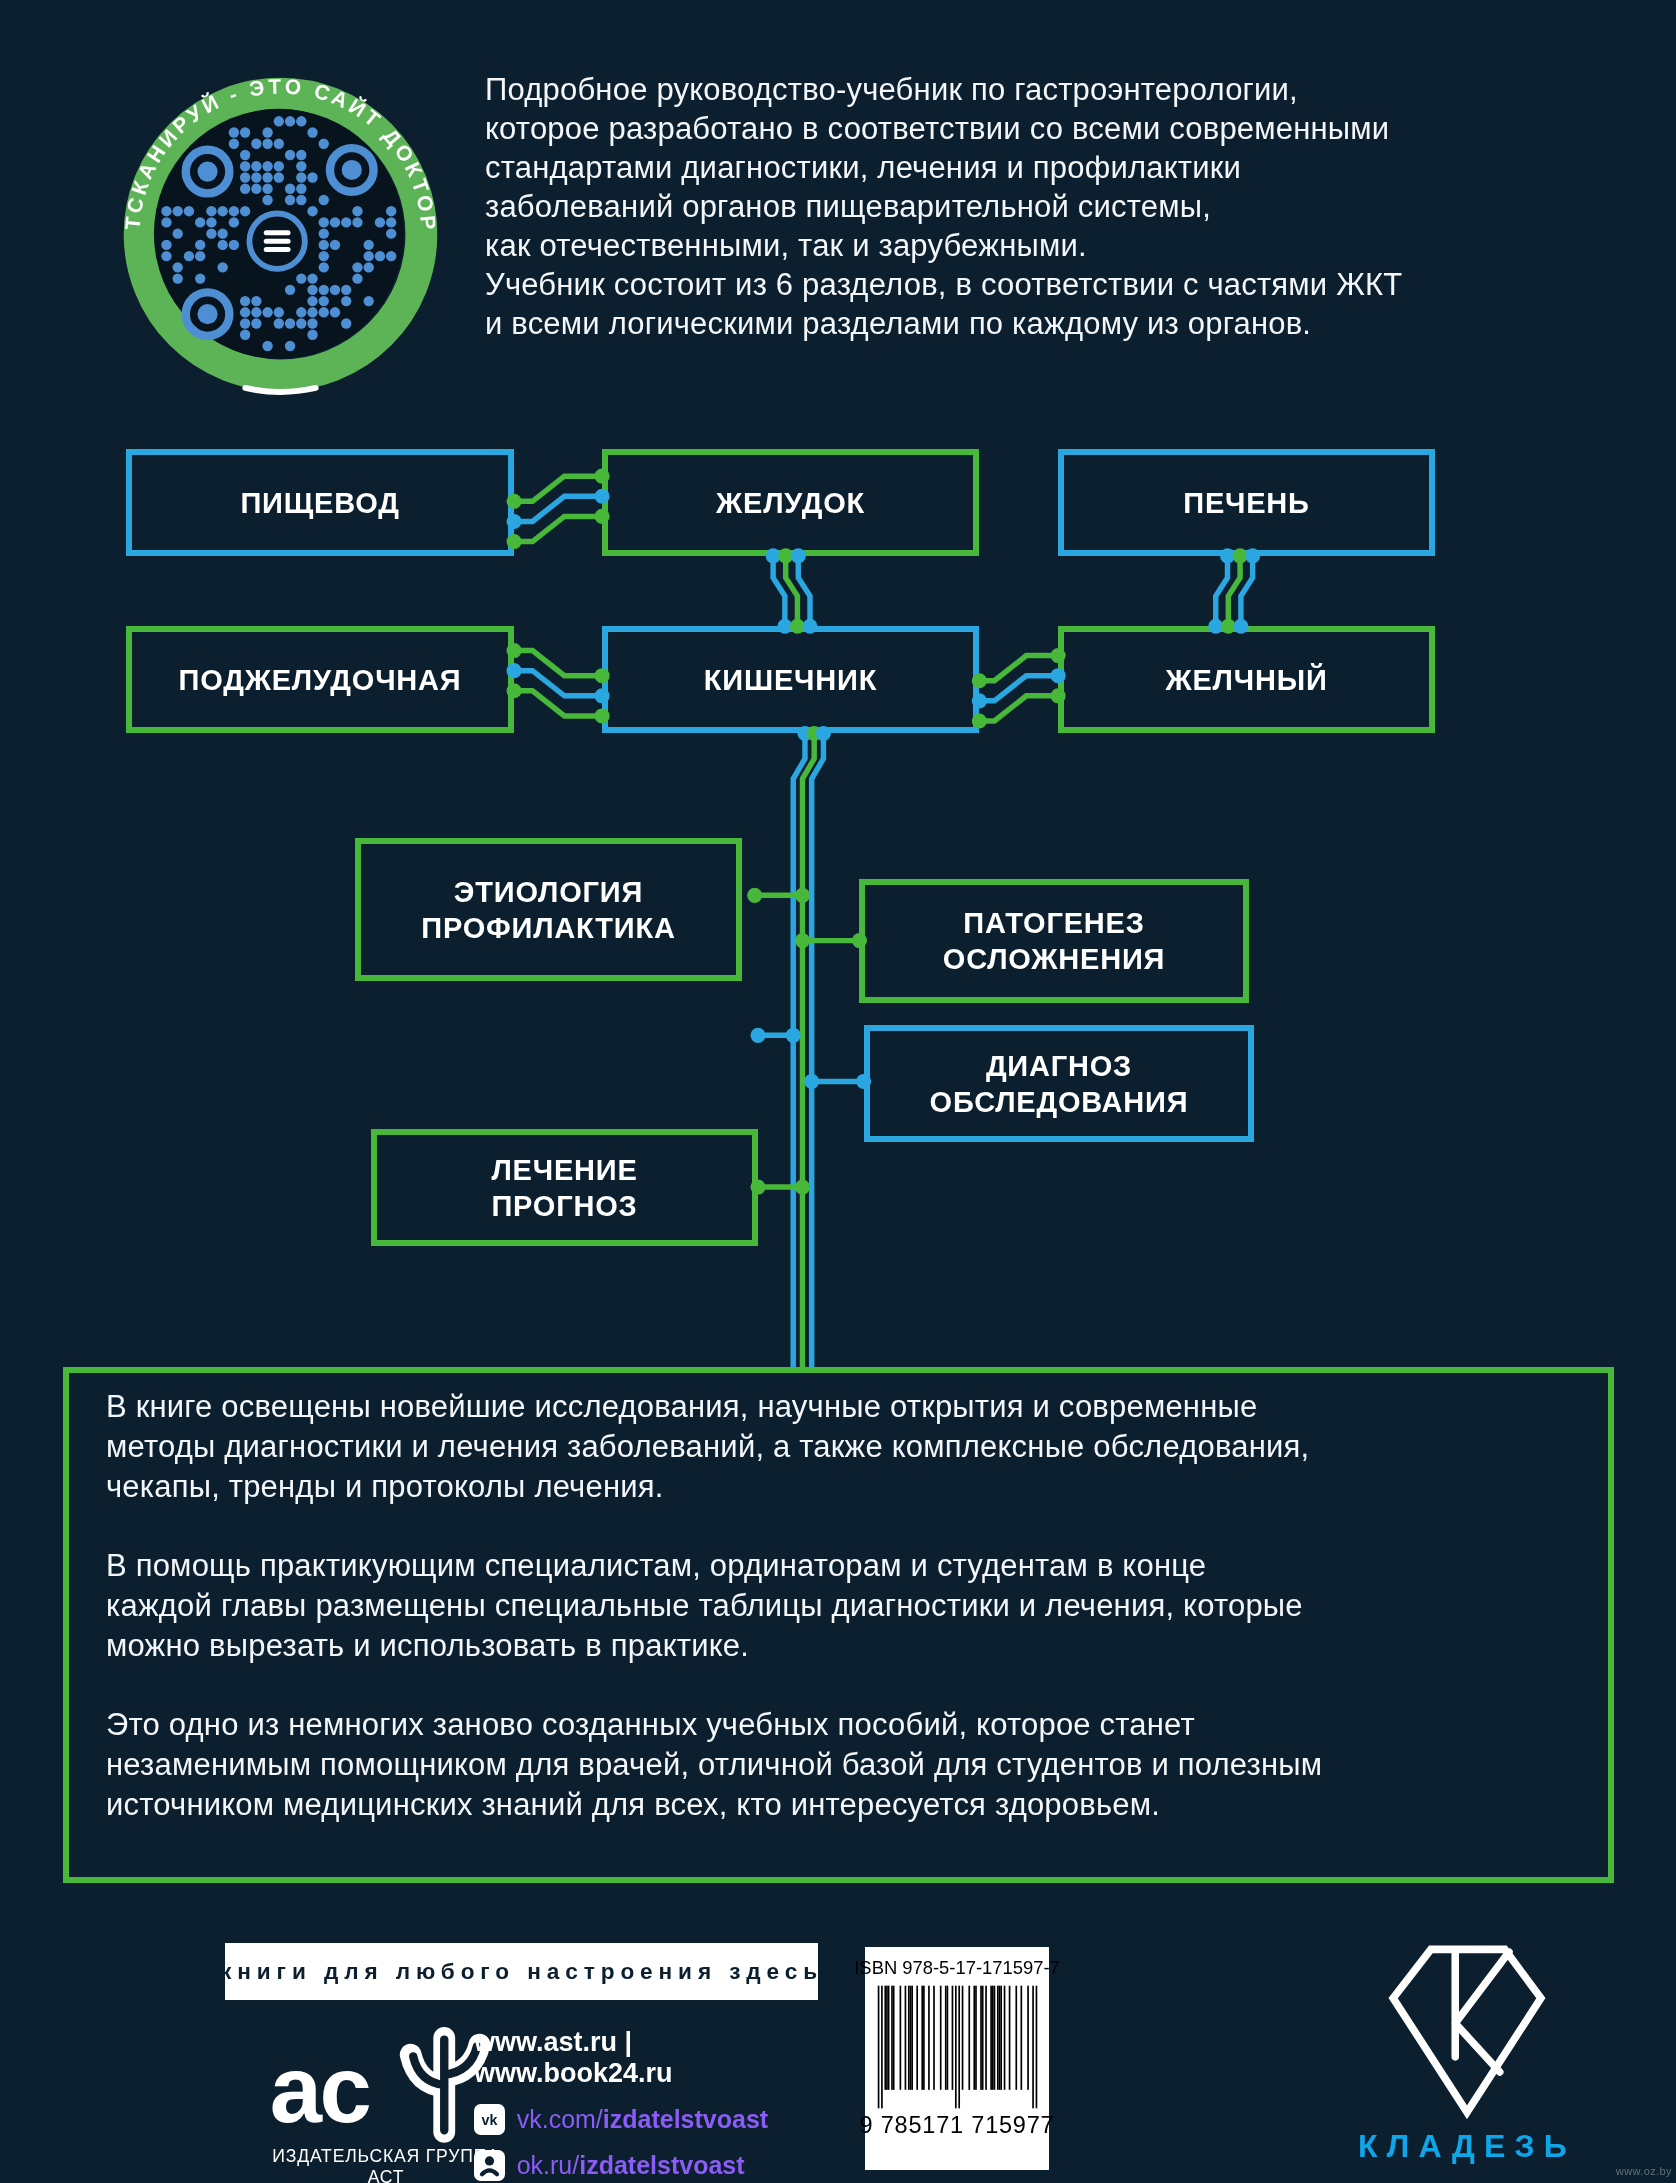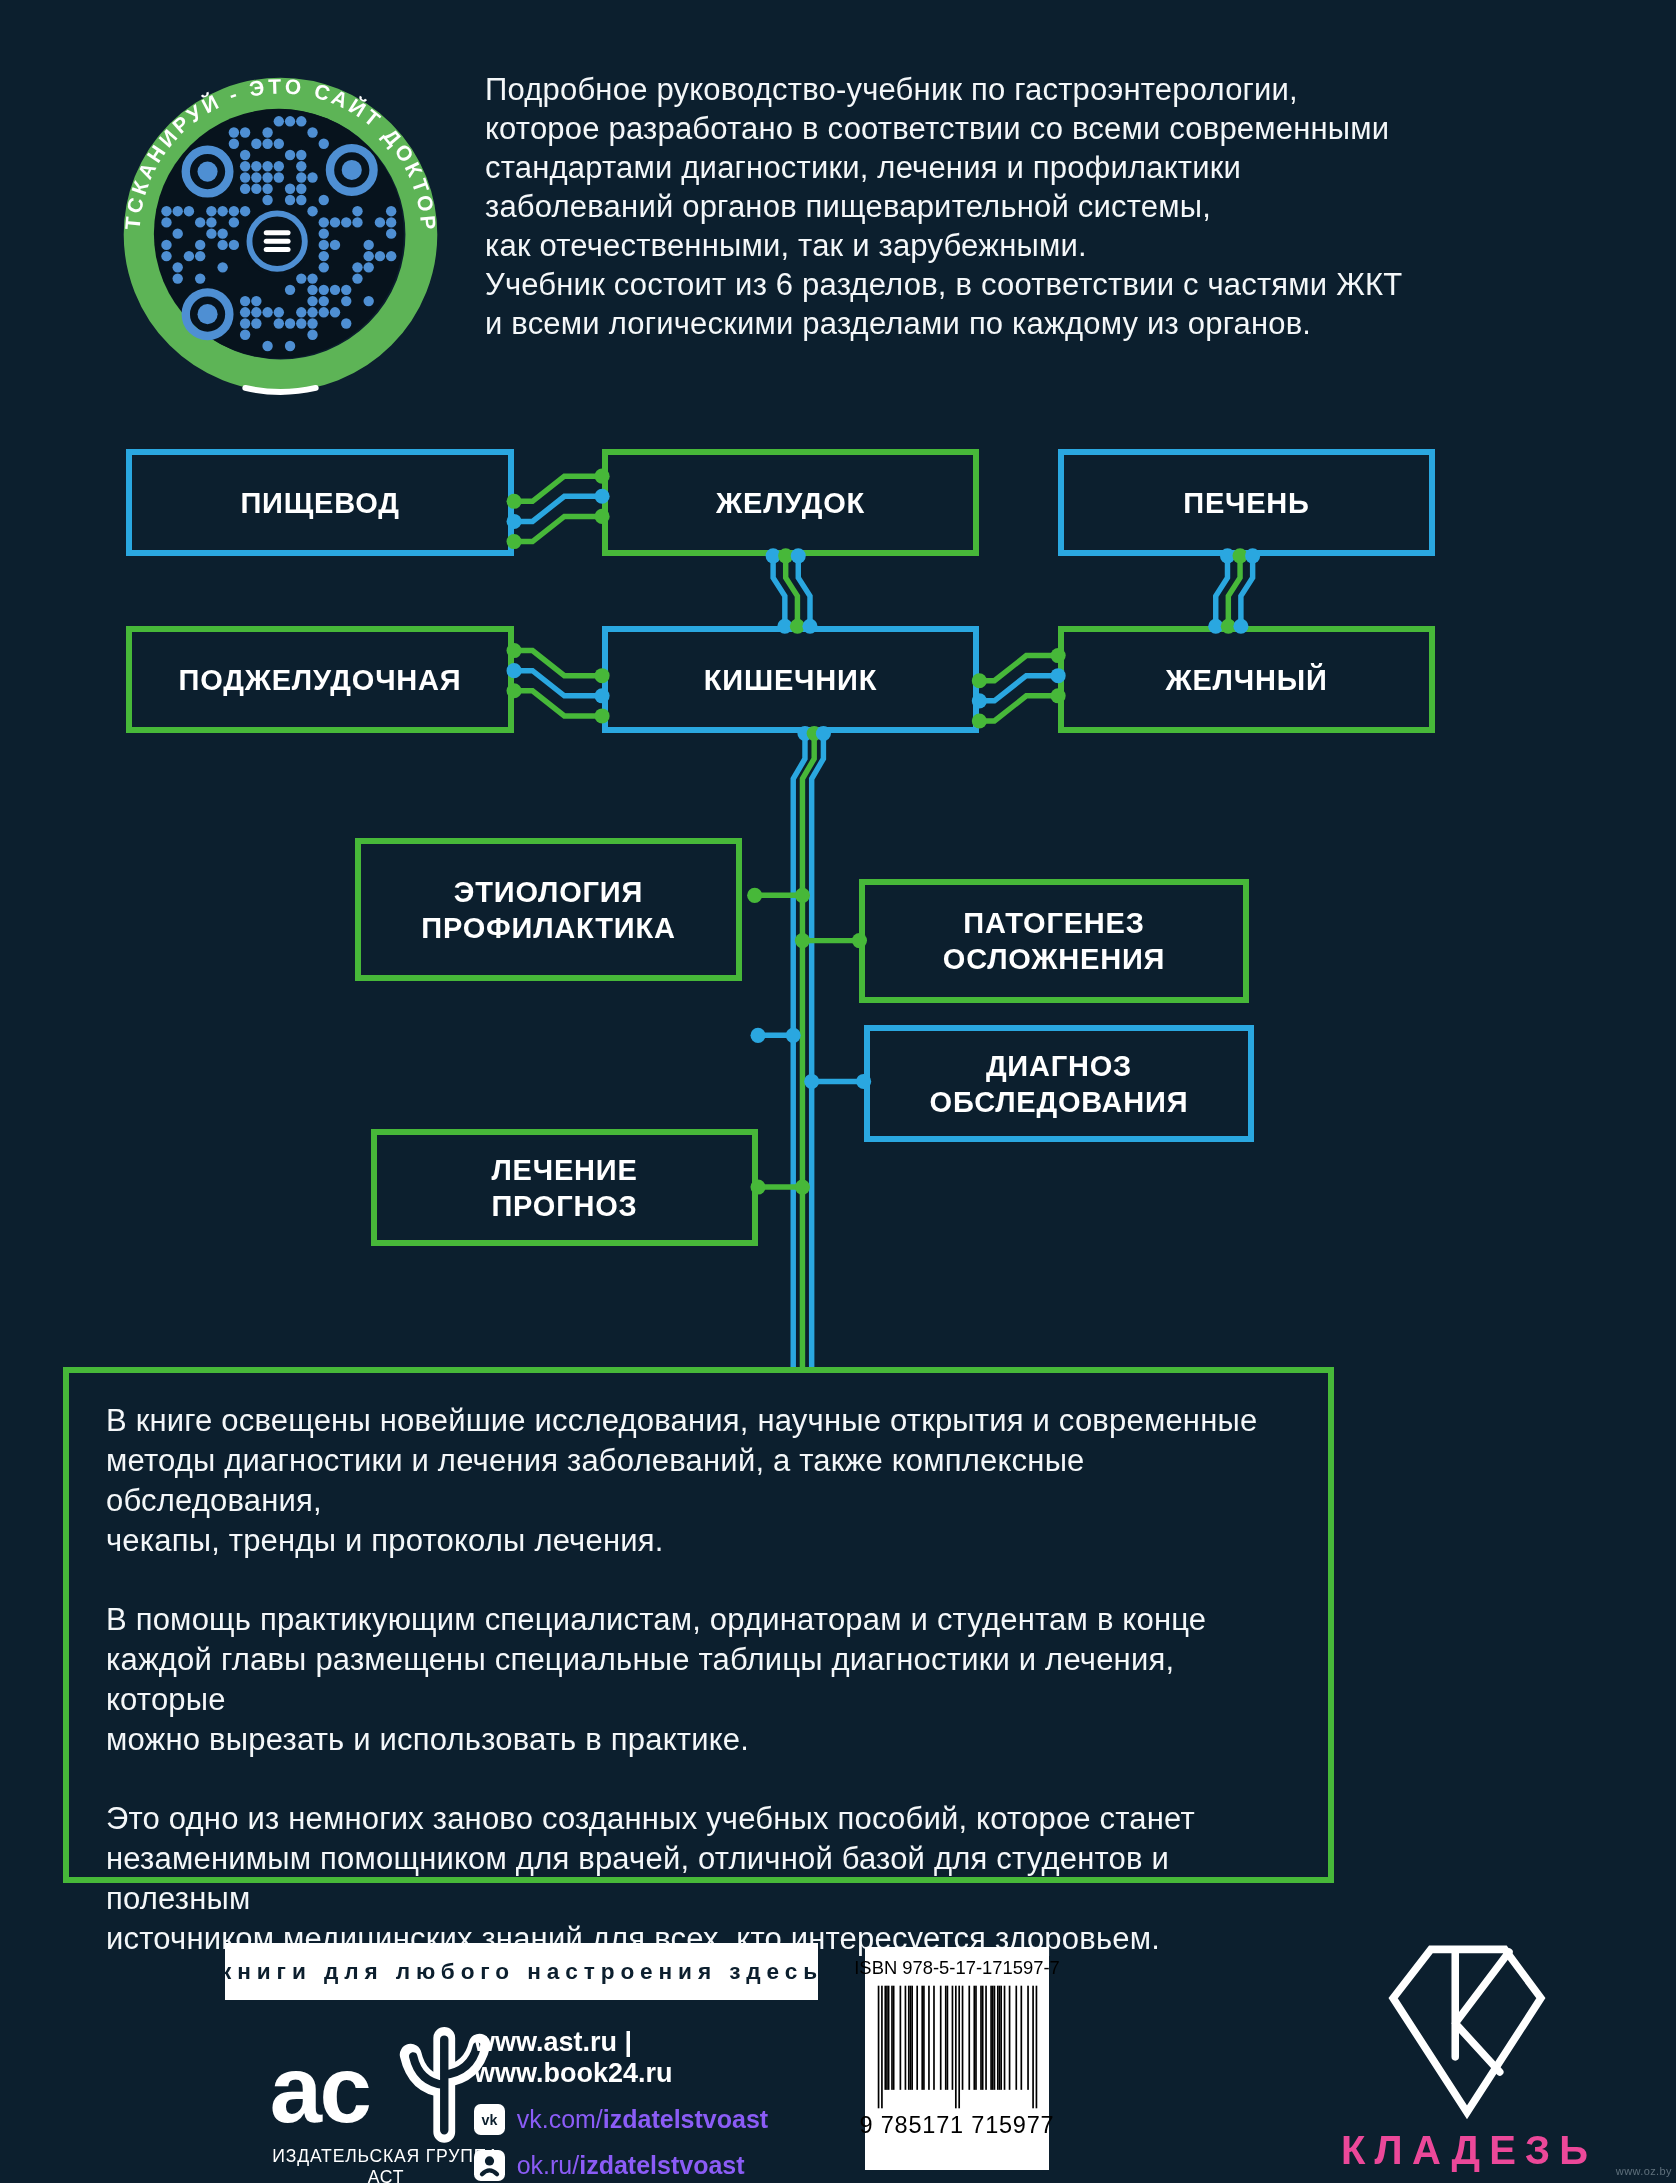--- a/index.html
+++ b/index.html
@@ -43,22 +43,22 @@
   #box-clinical    {left:371px; top:975px;width:387px;height:121px;}
   #box-diagnosis   {left:864px;top:1025px;width:390px;height:117px;}
   #box-treatment   {left:371px; top:1129px;width:387px;height:117px;}
   
   #wires{position:absolute;left:0;top:0;width:1677px;height:2183px;pointer-events:none;}
   #wires path{fill:none;stroke-width:6.5px;}
   #wires .w-blue{stroke:var(--blue);}  #wires .w-green{stroke:var(--green);}
   #wires .d-blue{fill:var(--blue);}    #wires .d-green{fill:var(--green);}
   
   #summary{
-    position:absolute;left:63px;top:1367px;width:1271px;height:516px;
-    box-sizing:border-box;border:6.7px solid var(--green);padding:28px 37px;
+    position:absolute;left:63px;top:1367px;width:1551px;height:516px;
+    box-sizing:border-box;border:6.7px solid var(--green);padding:14px 37px;
   }
   #summary p{
     margin:0 0 39px 0;font-size:31px;line-height:40px;font-weight:400;
     color:#f4f7f9;white-space:pre-line;letter-spacing:0.2px;
   }
   #summary p:last-child{margin-bottom:0;}
   
   #tagline-bar{
     position:absolute;left:225px;top:1943px;width:593px;height:57px;background:#ffffff;
     display:flex;align-items:center;justify-content:center;
@@ -82,21 +82,21 @@
   #isbn-box{
     position:absolute;left:865px;top:1947px;width:184px;height:223px;background:#ffffff;
     display:flex;flex-direction:column;align-items:center;
   }
   #isbn-label{color:#000;font-size:18.4px;margin-top:10px;letter-spacing:0;white-space:nowrap;}
   #barcode{margin-top:5px;}
   #isbn-digits{color:#000;font-size:23.5px;letter-spacing:0.8px;margin-top:1.7px;white-space:nowrap;}
   #kladez-logo{position:absolute;left:1383px;top:1941px;width:168px;height:178px;}
   #kladez-caption{
     position:absolute;left:1341px;top:2128px;width:252px;text-align:center;
-    font-size:40px;font-weight:700;letter-spacing:9.2px;color:#ec4899;white-space:nowrap;
+    font-size:32px;font-weight:700;letter-spacing:9.2px;color:#0ea5e9;white-space:nowrap;
   }
   #watermark{
     position:absolute;right:5px;top:2165px;font-size:11px;color:#5f707c;letter-spacing:0.4px;
   }
 </style>
 </head>
 <body>
 
 <div id="page">
 

